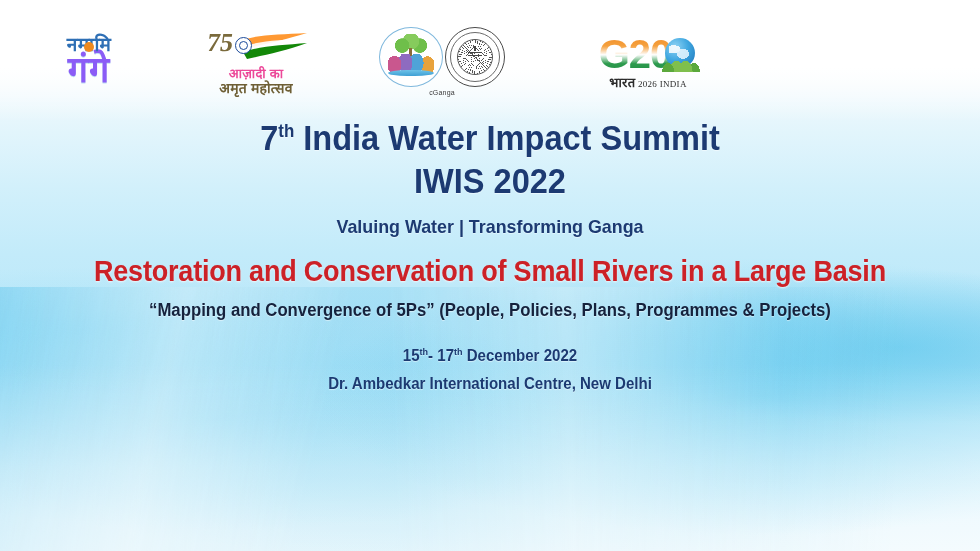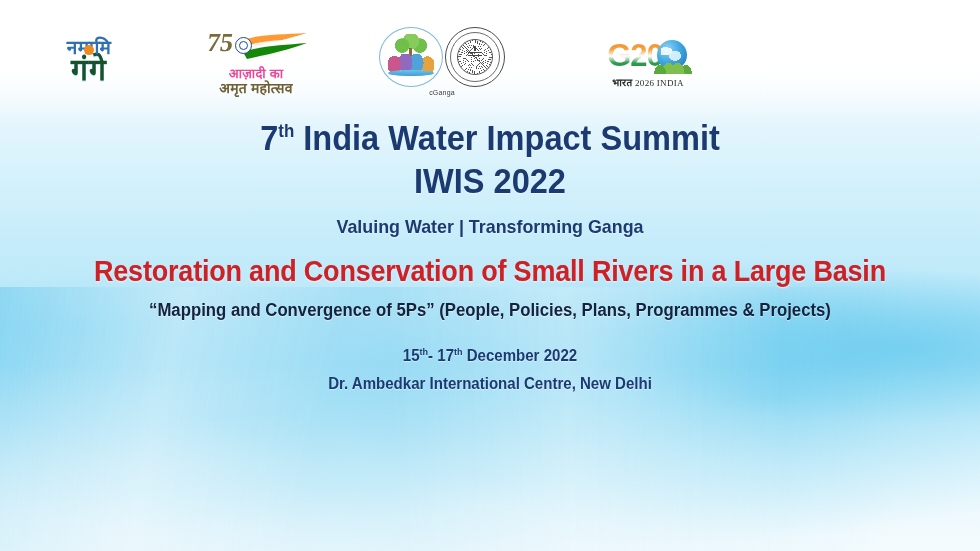--- a/index.html
+++ b/index.html
@@ -98,22 +98,22 @@
     position: relative; display: inline-block;
   }
   .namami-dot {
     position: absolute; left: 50%; top: 7px;
     transform: translateX(-50%);
     width: 10px; height: 10px; border-radius: 50%;
     background: #F08A1E;
   }
   .namami-bottom {
     font-family: "Liberation Sans", sans-serif;
-    font-size: 30px; font-weight: bold;
-    color: #14532d; letter-spacing: 1px;
+    font-size: 36px; font-weight: bold;
+    color: #8b5cf6; letter-spacing: 1px;
     margin-top: -2px;
     text-shadow: 0 1px 0 rgba(80,170,220,.35);
   }
 
   
   .emblem {
     width: 40px; height: 48px;
     position: relative;
   }
   .emblem .lions {
@@ -241,21 +241,21 @@
   }
   .cganga-caption {
     margin-top: 2px; font-size: 7px; color: #3A3A3A; letter-spacing: .2px;
   }
 
   
   .g20-wrap { text-align: center; line-height: 1; }
   .g20-mark { position: relative; height: 42px; display: flex; align-items: center; justify-content: center; }
   .g20-letters {
     font-family: "Liberation Sans", sans-serif;
-    font-size: 31px; font-weight: bold; letter-spacing: -1px;
+    font-size: 40px; font-weight: bold; letter-spacing: -1px;
     background: linear-gradient(to bottom, #F08A23 0%, #F5A13F 30%, #FFFFFF 52%, #2E9B4E 74%, #1F8A42 100%);
     -webkit-background-clip: text; background-clip: text;
     color: transparent;
     -webkit-text-fill-color: transparent;
     text-shadow: none;
   }
   .g20-globe {
     position: relative; width: 32px; height: 32px; margin-left: -6px;
   }
   .g20-globe .ball {
@@ -276,21 +276,21 @@
       radial-gradient(ellipse 6px 9px at 16% 100%, #5BA83C 0 100%, transparent 0),
       radial-gradient(ellipse 7px 11px at 38% 100%, #7FBF4D 0 100%, transparent 0),
       radial-gradient(ellipse 7px 11px at 62% 100%, #7FBF4D 0 100%, transparent 0),
       radial-gradient(ellipse 6px 9px at 84% 100%, #5BA83C 0 100%, transparent 0);
   }
   .g20-sub {
     margin-top: 1px;
     font-size: 9px; color: #2B2B2B; letter-spacing: .3px;
     font-family: "Liberation Serif", serif;
   }
-  .g20-sub .devan { font-weight: bold; font-size: 10px; font-family: Liberation Serif, serif; }
+  .g20-sub .devan { font-weight: bold; font-size: 13px; font-family: Liberation Serif, serif; }
 
   
   .arth-wrap { position: relative; text-align: center; line-height: 1; }
   .arth-sun {
     position: absolute; left: 50%; top: -4px; margin-left: 6px;
     width: 11px; height: 11px; border-radius: 50%;
     background: radial-gradient(circle, #F5A623 0%, #EE8A13 100%);
     box-shadow: 0 0 0 2px rgba(245,166,35,.22);
   }
   .arth-main {

